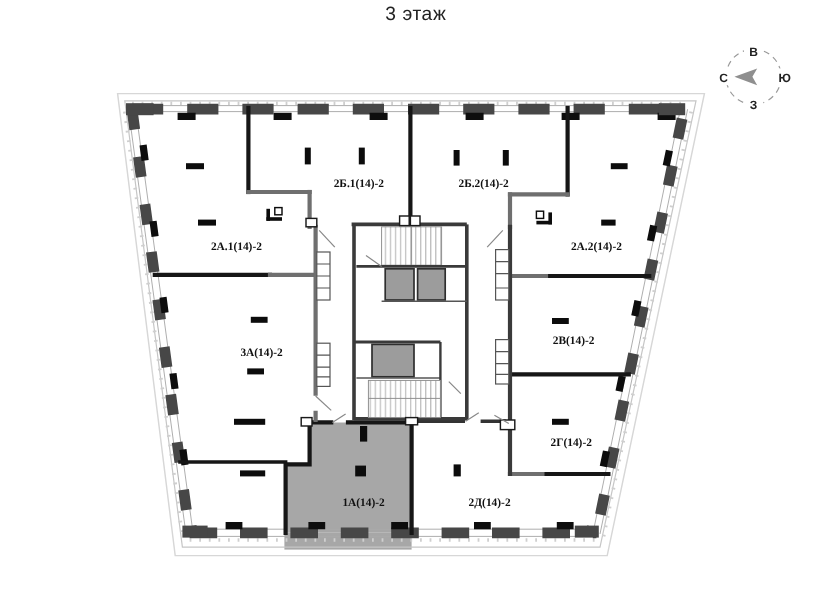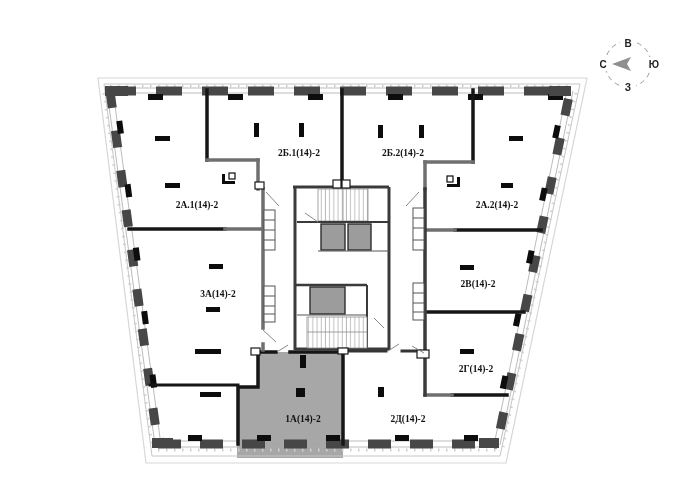--- a/index.html
+++ b/index.html
@@ -8,20 +8,21 @@
   .title{position:absolute;top:4px;left:0;width:693px;text-align:center;
          font-size:16px;color:#222;letter-spacing:0.5px;}
   svg text.apt{font-family:"Liberation Serif",serif;font-weight:bold;font-size:9.5px;fill:#111;}
   svg text.cmp{font-family:"Liberation Sans",sans-serif;font-weight:bold;font-size:10px;fill:#222;}
 </style>
 </head>
 <body>
 
 <div class="page">
 
+  <div class="title">3 этаж</div>
 
   <svg width="693" height="491" viewBox="0 0 693 491">
     <defs>
       <pattern id="stairHatch" width="4.2" height="6" patternUnits="userSpaceOnUse">
         <rect width="4.2" height="6" fill="#ffffff"></rect>
         <path d="M2 0 V6" stroke="#9a9a9a" stroke-width="0.7"></path>
       </pattern>
     </defs>
 
     <g>

